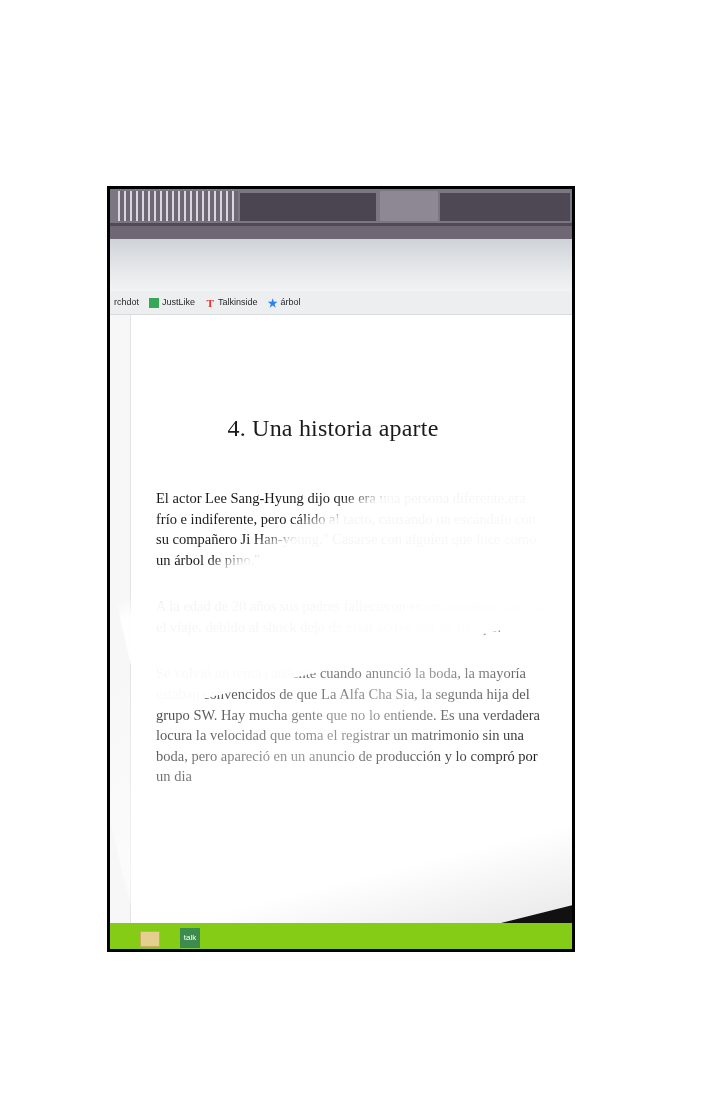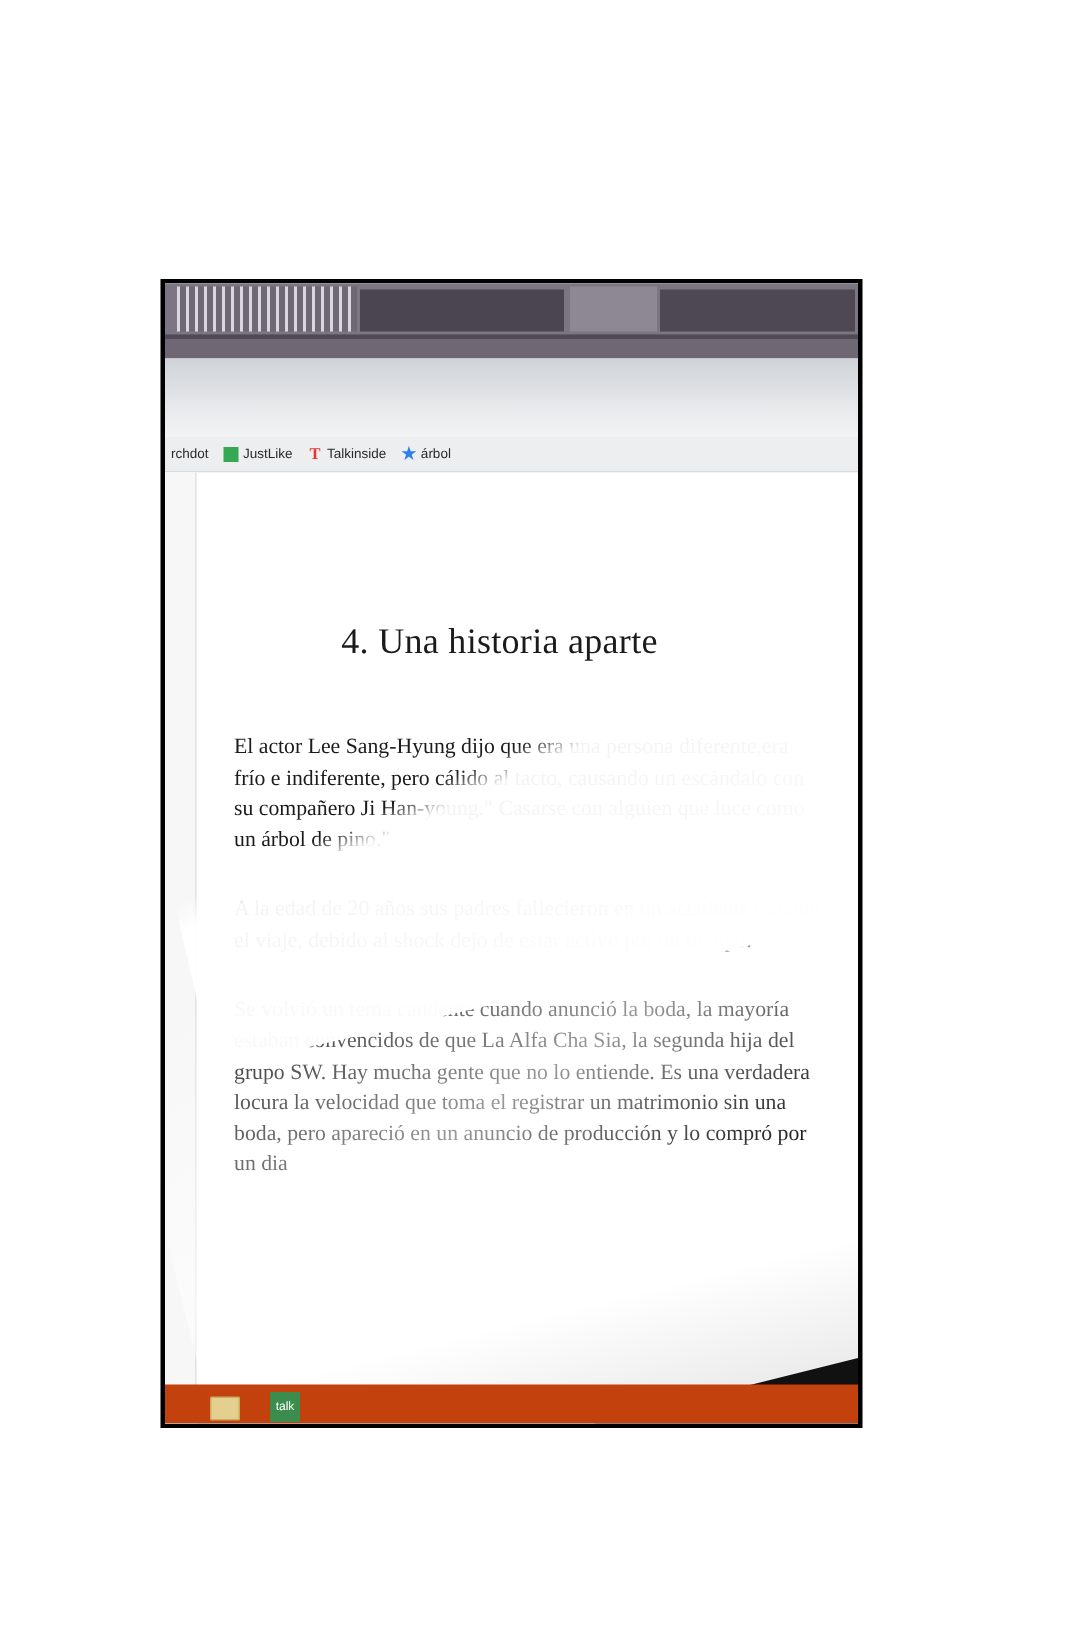--- a/index.html
+++ b/index.html
@@ -248,21 +248,21 @@
     transform: rotate(-14deg);
   }
 
   
   .taskbar {
     position: absolute;
     left: 0;
     bottom: 0;
     width: 462px;
     height: 26px;
-    background: #c2410c;
+    background: #84cc16;
   }
   .tb-icon-a {
     position: absolute;
     left: 30px;
     bottom: 2px;
     width: 18px;
     height: 14px;
     background: #e4cf8e;
     border: 1px solid #c9ad5f;
     border-radius: 1px;

